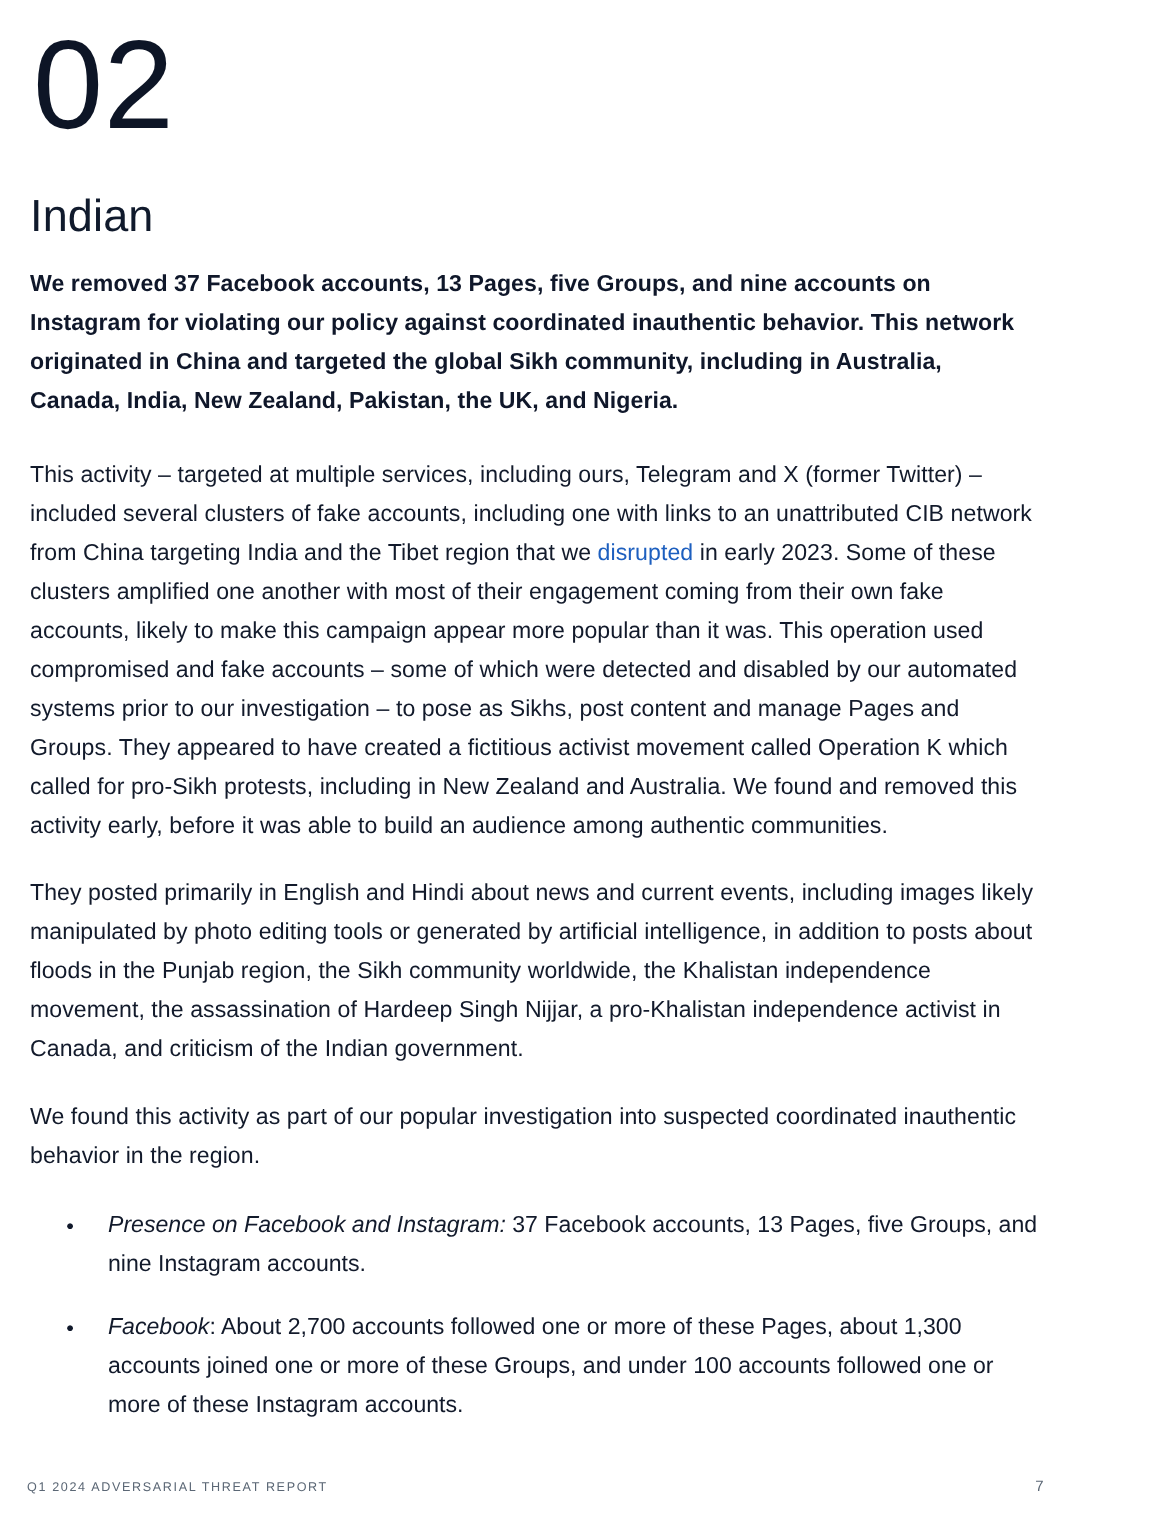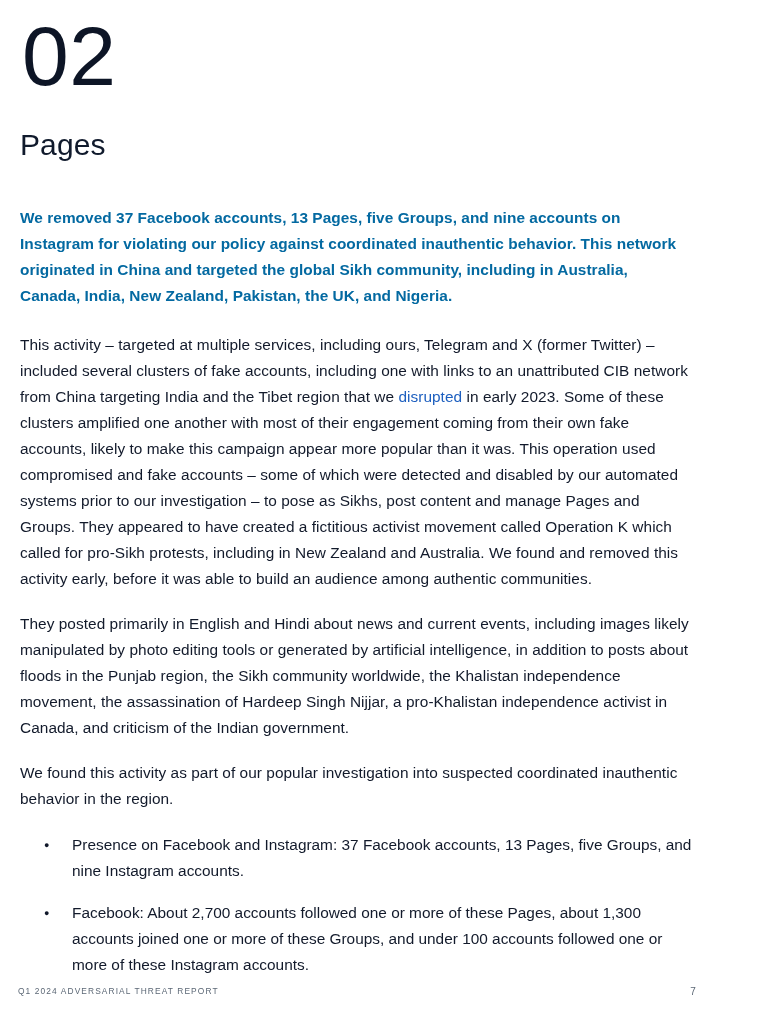--- a/index.html
+++ b/index.html
@@ -49,23 +49,23 @@
   }
   p.para {
     font-size: 15.4px;
     line-height: 26px;
     margin: 0 0 19px 0;
     color: #121a2b;
     letter-spacing: 0.05px;
   }
   p.lead {
     font-weight: bold;
-    margin-top: 44px;
+    margin-top: 16px;
     margin-bottom: 23px;
-    color: #0369a1;
+    color: #0f172a;
   }
   a.inline-link,
   .inline-link {
     color: #1d5fbf;
     text-decoration: none;
   }
   ul.bullets {
     list-style: none;
     margin: 20px 0 0 0;
     padding: 0;
@@ -81,20 +81,21 @@
   ul.bullets li::before {
     content: "\25CF";
     position: absolute;
     left: 24px;
     top: 0;
     font-size: 9px;
     line-height: 26px;
     color: #10182a;
   }
   .bullet-lead {
+    font-style: italic;
   }
   .footer {
     position: absolute;
     left: 18px;
     right: 36px;
     bottom: 14px;
     display: flex;
     align-items: flex-start;
     justify-content: space-between;
   }
@@ -111,21 +112,21 @@
     letter-spacing: 0.3px;
   }
 </style>
 </head>
 <body>
 
 <div class="page">
 
   <div class="section-number">02</div>
 
-  <h1 class="section-title">Pages</h1>
+  <h1 class="section-title">Indian</h1>
 
   <div class="body-wrap">
 
     <p class="para lead">We removed 37 Facebook accounts, 13 Pages, five Groups, and nine accounts on Instagram for violating our policy against coordinated inauthentic behavior. This network originated in China and targeted the global Sikh community, including in Australia, Canada, India, New Zealand, Pakistan, the UK, and Nigeria.</p>
 
     <p class="para"><span>This activity – targeted at multiple services, including ours, Telegram and X (former Twitter) – included several clusters of fake accounts, including one with links to an unattributed CIB network from China targeting India and the Tibet region that we </span><a class="inline-link" href="#">disrupted</a><span> in early 2023.  Some of these clusters amplified one another with most of their engagement coming from their own fake accounts, likely to make this campaign appear more popular than it was. This operation used compromised and fake accounts – some of which were detected and disabled by our automated systems prior to our investigation – to pose as Sikhs, post content and manage Pages and Groups. They appeared to have created a fictitious activist movement called Operation K which called for pro-Sikh protests, including in New Zealand and Australia. We found and removed this activity early, before it was able to build an audience among authentic communities.</span></p>
 
     <p class="para">They posted primarily in English and Hindi about news and current events, including images likely manipulated by photo editing tools or generated by artificial intelligence, in addition to posts about floods in the Punjab region, the Sikh community worldwide, the Khalistan independence movement, the assassination of Hardeep Singh Nijjar, a pro-Khalistan independence activist in Canada, and criticism of the Indian government.</p>
 
     <p class="para">We found this activity as part of our popular investigation into suspected coordinated inauthentic behavior in the region.</p>

